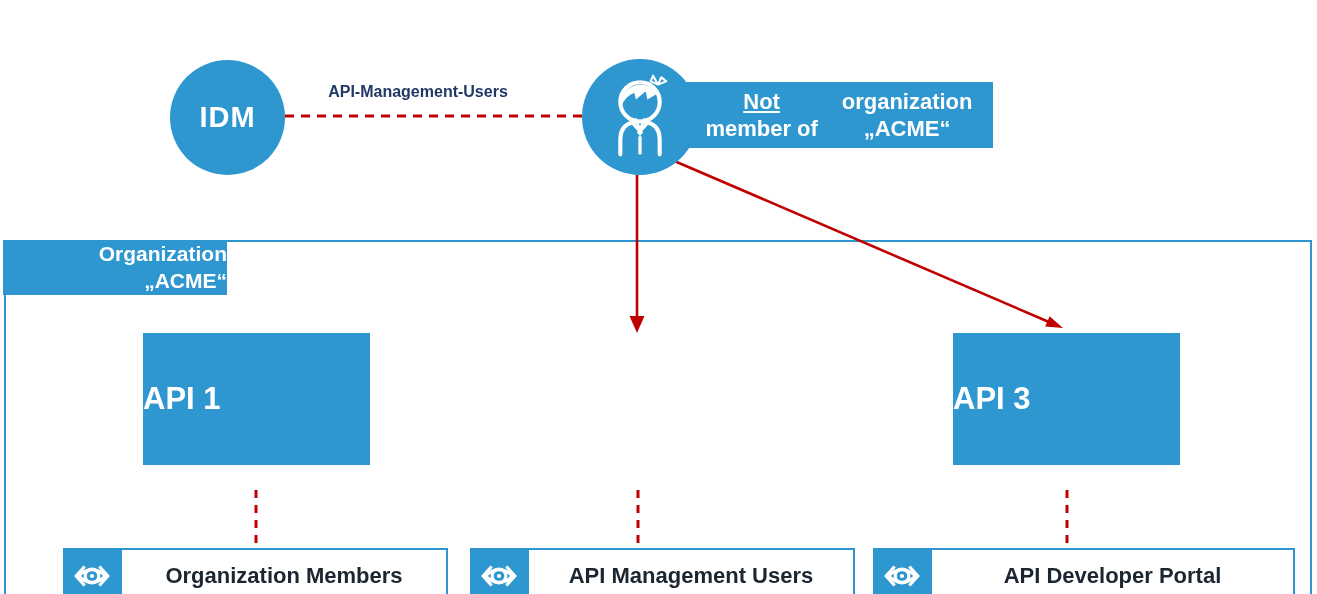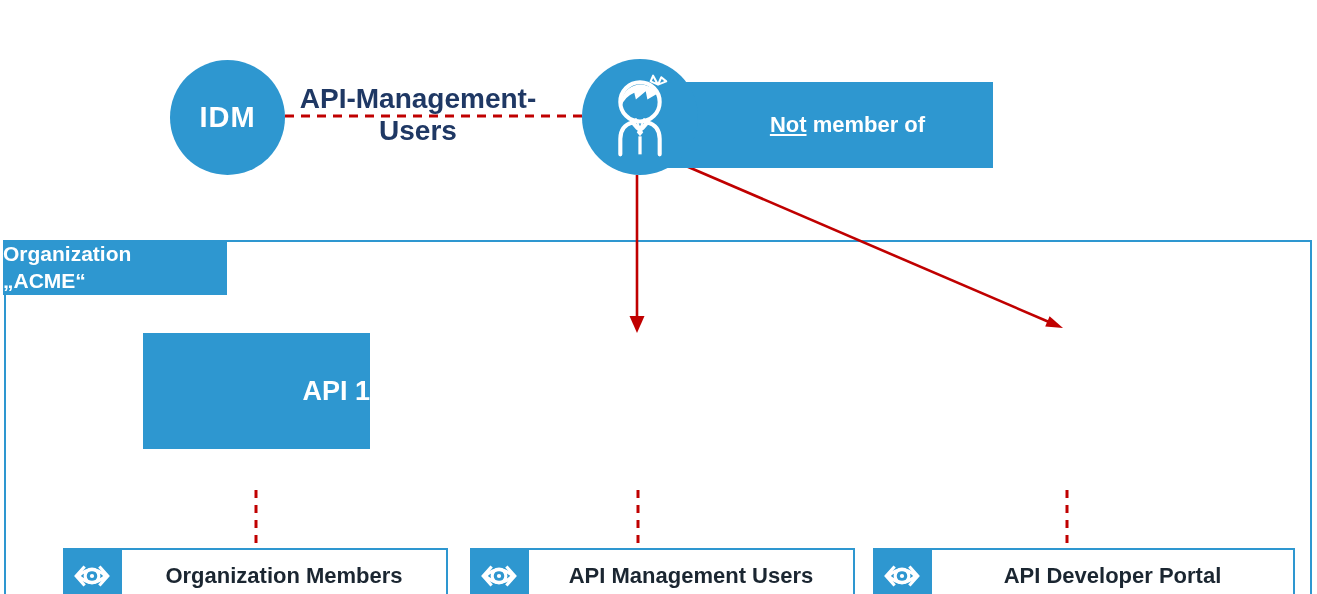--- a/index.html
+++ b/index.html
@@ -31,28 +31,28 @@
   }
   .user-circle { left: 582px; top: 14px; width: 116px; height: 116px; }
 
   
   .connector-label {
     position: absolute;
     left: 268px; top: 38px; width: 300px;
     text-align: center;
     color: #1F3864;
     font-weight: bold;
-    font-size: 28px;
+    font-size: 16px;
     z-index: 2;
   }
 
   
   .banner {
     position: absolute;
-    left: 660px; top: 37px; width: 333px; height: 86px;
+    left: 660px; top: 37px; width: 333px; height: 66px;
     background: #2E97D0;
     z-index: 4;
     display: flex;
     flex-direction: row;
     align-items: center;
     justify-content: center;
     padding-left: 42px;
     color: #ffffff;
     font-weight: bold;
     font-size: 22px;
@@ -69,41 +69,41 @@
     z-index: 1;
     background: transparent;
   }
   .org-tab {
     position: absolute;
     left: 3px; top: 195px; width: 224px; height: 55px;
     background: #2E97D0;
     z-index: 2;
     display: flex;
     flex-direction: column;
-    align-items: flex-start;
+    align-items: flex-end;
     justify-content: center;
     color: #ffffff;
     font-weight: bold;
     font-size: 21px;
     line-height: 1.25;
     text-align: center;
   }
 
   
   .api-box {
     position: absolute;
-    top: 288px; width: 227px; height: 116px;
-    background: #2E97D0;
-    z-index: 2;
-    display: flex;
-    align-items: center;
-    justify-content: flex-end;
+    top: 288px; width: 227px; height: 132px;
+    background: #2E97D0;
+    z-index: 2;
+    display: flex;
+    align-items: center;
+    justify-content: flex-start;
     color: #ffffff;
     font-weight: bold;
-    font-size: 27px;
+    font-size: 31px;
   }
   .api-1 { left: 143px; }
   .api-2 { left: 525px; }
   .api-3 { left: 953px; }
 
   
   .portal {
     position: absolute;
     top: 503px; height: 56px;
     display: flex;
@@ -165,20 +165,21 @@
   </svg>
 
   <div class="node-circle idm-circle">
     <span>IDM</span>
   </div>
 
   <div class="connector-label">API-Management-Users</div>
 
   <div class="banner">
     <span><span class="u">Not</span><span> member of</span></span>
+    <span>organization „ACME“</span>
   </div>
 
   <div class="node-circle user-circle">
     <span>
       <svg width="82" height="88" viewBox="0 0 100 100" fill="none">
 
         <circle cx="50" cy="34" r="24" stroke="#ffffff" stroke-width="5"></circle>
 
         <path d="M27,40 A24,24 0 0 1 71,24 L59,31 L57,21 L45,31 L43,23 Q31,28 27,40 Z" fill="#ffffff"></path>
 
@@ -195,20 +196,23 @@
   </div>
 
   <div class="org-box"></div>
   <div class="org-tab">
     <span>Organization</span>
     <span>„ACME“</span>
   </div>
 
   <div class="api-box api-1">
     <span>API 1</span>
+  </div>
+  <div class="api-box api-3">
+    <span>API 3</span>
   </div>
 
   <div class="portal portal-1">
     <div class="icon-cell">
       <svg width="40" height="32" viewBox="0 0 38 30" fill="none">
         <path d="M6,15 Q19,3 32,15 Q19,27 6,15 Z" stroke="#ffffff" stroke-width="3"></path>
         <path d="M12,6 L4,15 L12,24" stroke="#ffffff" stroke-width="3"></path>
         <path d="M26,6 L34,15 L26,24" stroke="#ffffff" stroke-width="3"></path>
         <circle cx="19" cy="15" r="6.5" stroke="#ffffff" stroke-width="3"></circle>
         <circle cx="19" cy="15" r="2" fill="#ffffff"></circle>

